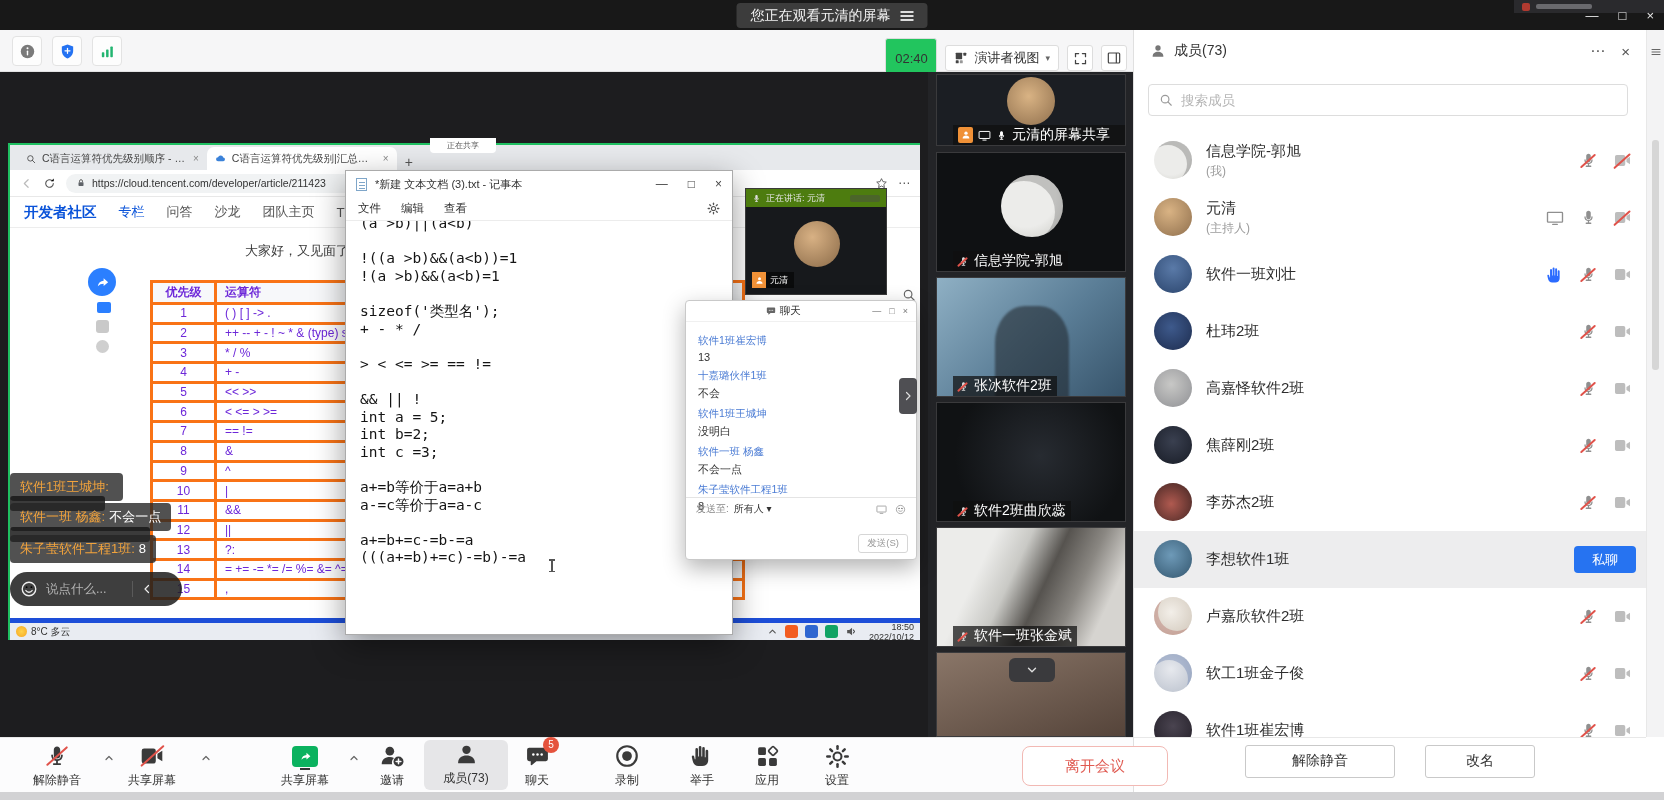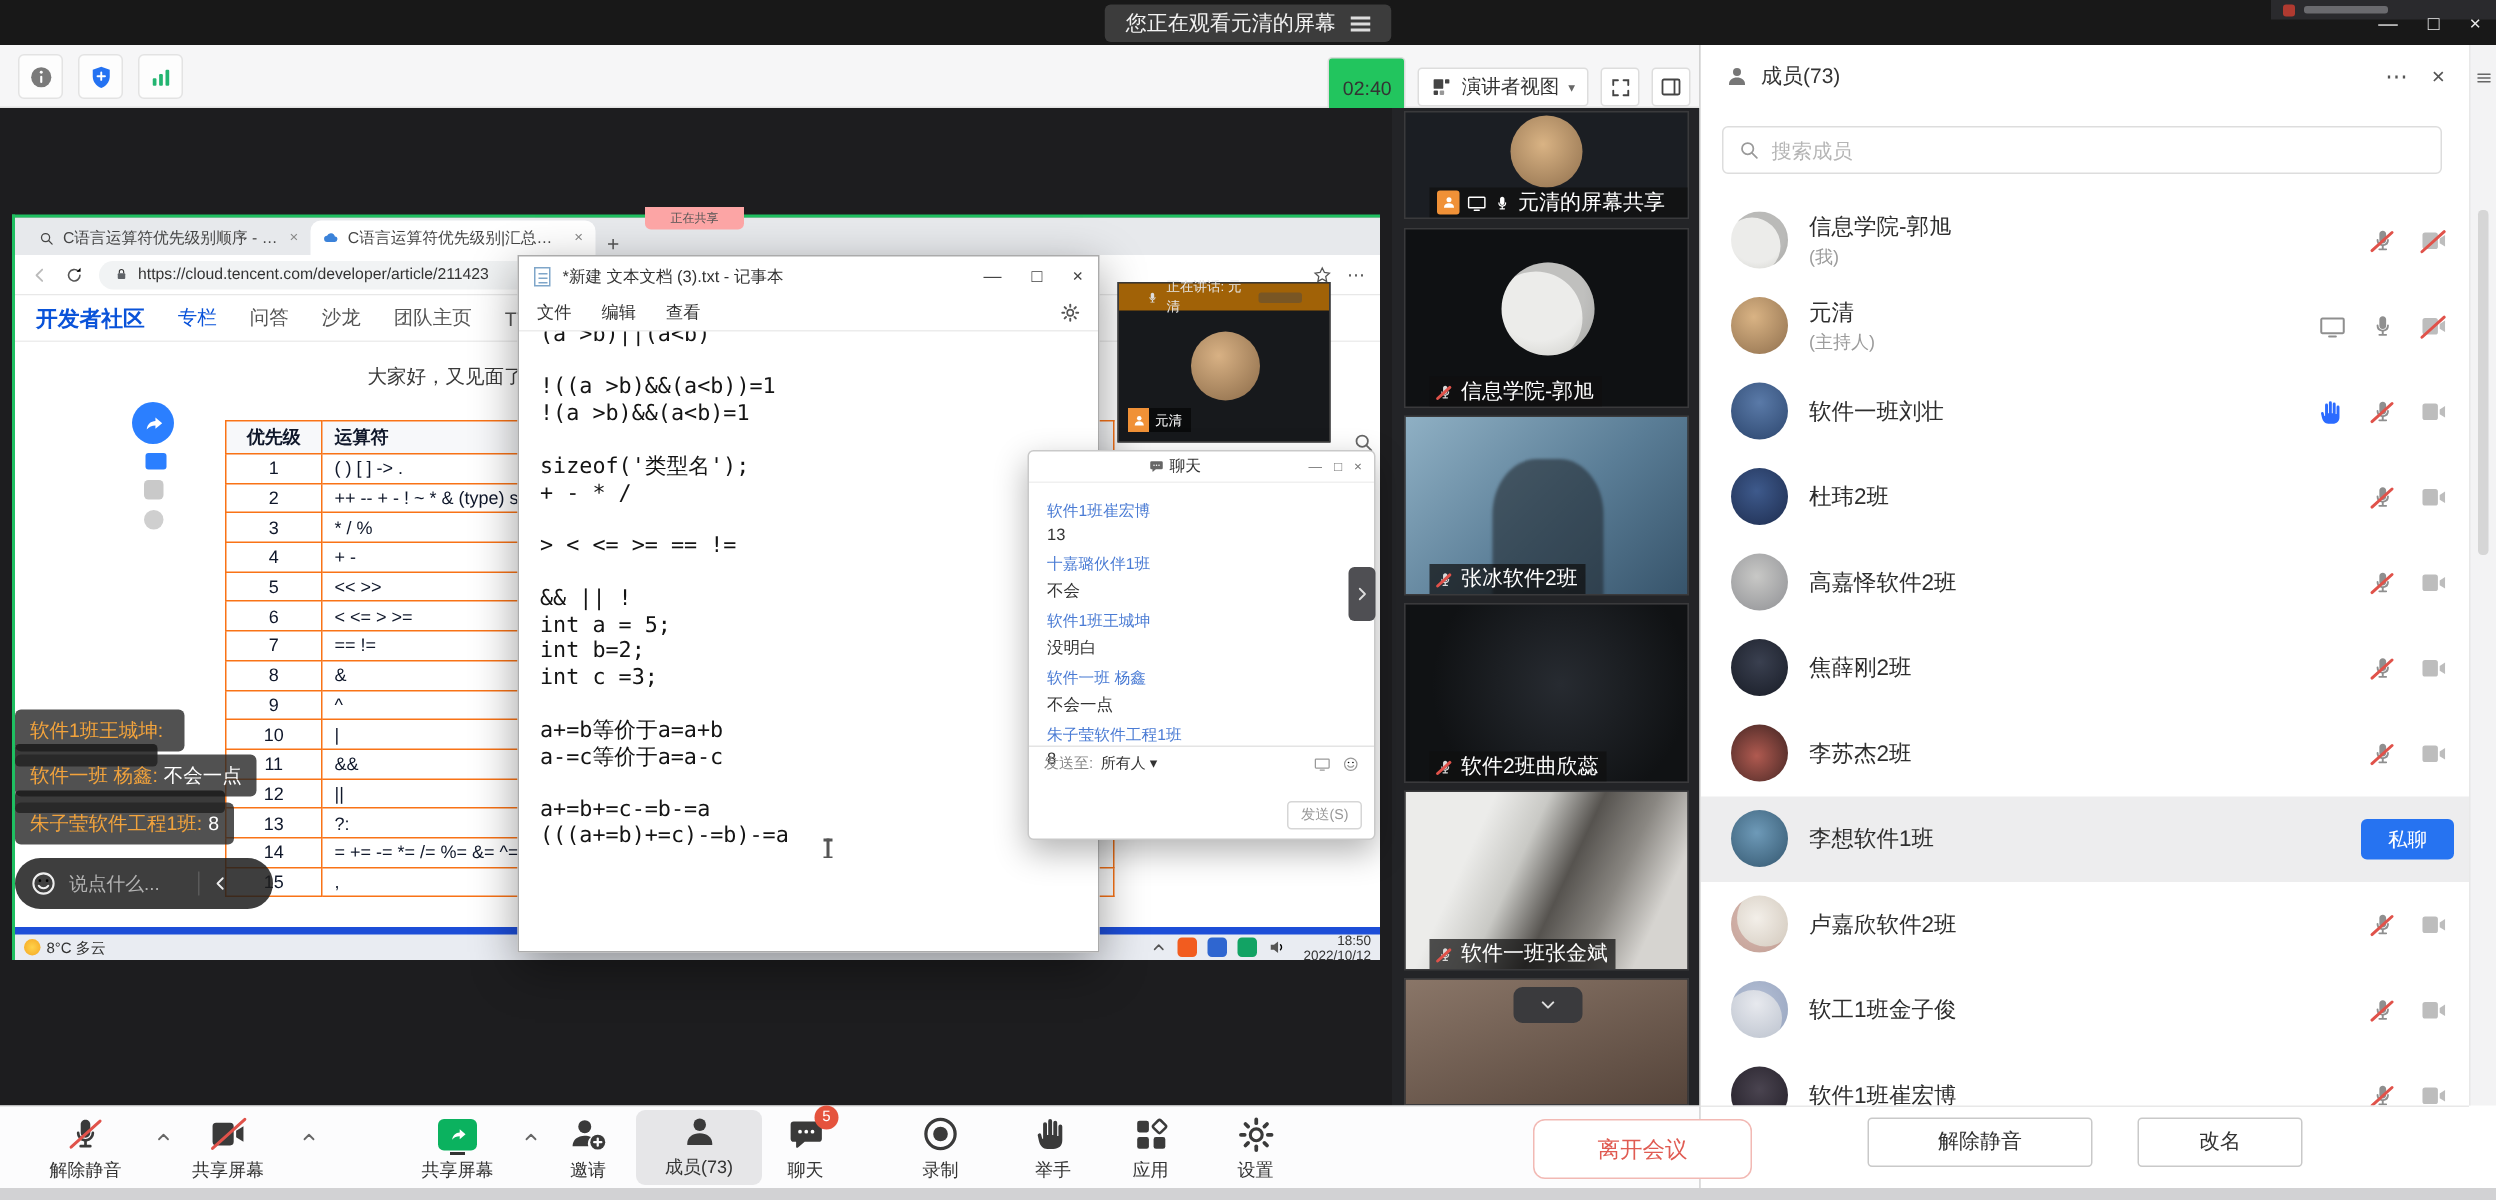--- a/index.html
+++ b/index.html
@@ -26,42 +26,42 @@
   .mt-btn { width:30px; height:30px; border:1px solid #e3e3e3; background:#fdfdfd; border-radius:4px; display:flex; align-items:center; justify-content:center; }
   .mt-right { position:absolute; right:6px; top:8px; display:flex; gap:8px; align-items:center; }
   .timer-box { width:52px; height:40px; border:1px solid #ddd; background:#22c55e; border-radius:3px; color:#333; font-size:13px; display:flex; align-items:center; justify-content:center; }
   .view-box { height:26px; border:1px solid #ddd; background:#fff; border-radius:3px; color:#333; font-size:13px; display:flex; align-items:center; gap:6px; padding:0 8px; }
   .sq-btn { width:26px; height:26px; border:1px solid #ddd; background:#fff; border-radius:3px; display:flex; align-items:center; justify-content:center; color:#444; }
 
   
   .share-area { position:absolute; left:0; top:72px; width:1133px; height:665px; background:#1d1d1f; overflow:hidden; }
   .green-v { position:absolute; left:8px; top:71px; width:2px; height:497px; background:#1fc061; z-index:3; }
   .green-h { position:absolute; left:8px; top:71px; width:912px; height:2px; background:#1fc061; z-index:3; }
-  .share-pill { position:absolute; left:430px; top:66px; width:66px; height:15px; background:#fca5a5; border-radius:0 0 4px 4px; color:#555; font-size:8px; display:flex; align-items:center; justify-content:center; z-index:9; }
+  .share-pill { position:absolute; left:430px; top:66px; width:66px; height:15px; background:#ffffff; border-radius:0 0 4px 4px; color:#555; font-size:8px; display:flex; align-items:center; justify-content:center; z-index:9; }
 
   
   .browser { position:absolute; left:10px; top:73px; width:910px; height:473px; background:#fff; z-index:1; }
   .tabstrip { height:25px; background:#e7e9ec; display:flex; align-items:flex-end; padding-left:8px; }
   .tab { height:23px; display:flex; align-items:center; gap:6px; padding:0 8px; font-size:10.5px; color:#444; border-radius:7px 7px 0 0; }
   .tab .ttl { max-width:145px; overflow:hidden; white-space:nowrap; text-overflow:ellipsis; }
   .tab.active { background:#fff; }
   .tab .x { color:#888; font-size:10px; }
   .tab-plus { color:#555; font-size:14px; margin-left:8px; }
   .navbar { height:27px; background:#fff; border-bottom:1px solid #e8e8e8; display:flex; align-items:center; gap:10px; padding:0 10px; }
   .urlpill { height:19px; width:430px; background:#f1f3f4; border-radius:10px; display:flex; align-items:center; gap:6px; padding:0 10px; font-size:10.5px; color:#333; overflow:hidden; white-space:nowrap; }
   .nav-right { margin-left:auto; display:flex; gap:10px; align-items:center; color:#555; }
   .sitenav { height:31px; background:#fff; border-bottom:1px solid #ededed; display:flex; align-items:center; gap:22px; padding:0 14px; font-size:13px; color:#555; }
   .sn-brand { color:#0a53d9; font-weight:bold; font-size:14.5px; }
   .sn-item.blue { color:#0a53d9; }
   .creator-badge { height:22px; border-radius:4px; background:linear-gradient(90deg,#1456e0,#0d6bf0); color:#fff; font-size:11px; display:flex; align-items:center; gap:4px; padding:0 8px; }
   .flame { width:9px; height:9px; border-radius:50% 50% 50% 0; background:#ff8a2a; transform:rotate(-45deg); }
   .bcontent { position:relative; height:390px; background:#fff; overflow:hidden; }
   .intro { position:absolute; left:235px; top:14px; font-size:13px; color:#3a3a3a; }
   .optable { position:absolute; left:140px; top:52px; border-collapse:collapse; }
-  .optable th, .optable td { border:1px solid #f97316; font-size:12px; color:#0f172a; }
+  .optable th, .optable td { border:3px solid #f97316; font-size:12px; color:#6d28d9; }
   .optable th { height:22px; background:#f7f8fa; font-weight:bold; }
   .optable td { height:19.7px; }
   .optable td.c1 { width:64px; text-align:center; }
   .optable td.c2, .optable th.c2 { width:528px; padding-left:8px; text-align:left; }
   .edge-rail { position:absolute; right:4px; top:60px; display:flex; flex-direction:column; gap:16px; align-items:center; }
   .rail-sq { width:13px; height:13px; border-radius:3px; }
   
   .fab { position:absolute; left:88px; top:196px; width:28px; height:28px; border-radius:50%; background:#2b7fff; display:flex; align-items:center; justify-content:center; z-index:3; }
   .fab-badge { position:absolute; left:97px; top:230px; width:14px; height:11px; border-radius:2px; background:#2b7fff; z-index:3; }
   .fab-g1 { position:absolute; left:96px; top:248px; width:13px; height:13px; border-radius:3px; background:#c9c9c9; z-index:3; }
@@ -89,21 +89,21 @@
   .np-caret { position:absolute; left:205px; top:338px; width:1.5px; height:13px; background:#555; }
   .np-caret::before, .np-caret::after { content:""; position:absolute; left:-2px; width:6px; height:1.5px; background:#555; }
   .np-caret::after { bottom:0; }
   .np-status { height:20px; border-top:1px solid #e2e2e2; background:#f9f9f9; display:flex; align-items:center; font-size:10.5px; color:#555; }
   .np-status .cell { padding:0 12px; }
   .np-status .sep { border-left:1px solid #ddd; height:12px; }
   .np-status .sp { flex:1; }
 
   
   .pip { position:absolute; left:745px; top:116px; width:142px; height:107px; background:#17191c; border:1px solid #3a3a3a; z-index:5; }
-  .pip-title { height:18px; display:flex; align-items:center; gap:5px; padding:0 18px; color:#e6e6e6; font-size:9px; background:#a16207; }
+  .pip-title { height:18px; display:flex; align-items:center; gap:5px; padding:0 6px; color:#e6e6e6; font-size:9px; background:#4d7c0f; }
   .pip-wm { margin-left:auto; width:30px; height:7px; background:#4a4a4a; opacity:.45; border-radius:2px; }
   .pip-avatar { position:absolute; left:48px; top:32px; width:46px; height:46px; border-radius:50%; background:radial-gradient(circle at 40% 35%,#d8b184,#8a6a48); }
   .pip-label { position:absolute; left:6px; bottom:6px; height:16px; background:rgba(0,0,0,.55); display:flex; align-items:center; gap:4px; padding-right:6px; color:#fff; font-size:9px; }
   .pip-label .osq { width:14px; height:16px; background:#f09137; display:flex; align-items:center; justify-content:center; color:#fff; }
 
   
   .chatwin { position:absolute; left:685px; top:228px; width:232px; height:260px; background:#fff; border:1px solid #c9c9c9; border-radius:4px; box-shadow:0 8px 22px rgba(0,0,0,.3); z-index:6; }
   .cw-title { height:21px; display:flex; align-items:center; border-bottom:1px solid #f0f0f0; padding:0 8px; }
   .cw-title .mid { flex:1; display:flex; justify-content:center; align-items:center; gap:4px; font-size:10.5px; color:#333; }
   .cw-title .ctl { display:flex; gap:8px; color:#777; font-size:9px; }

